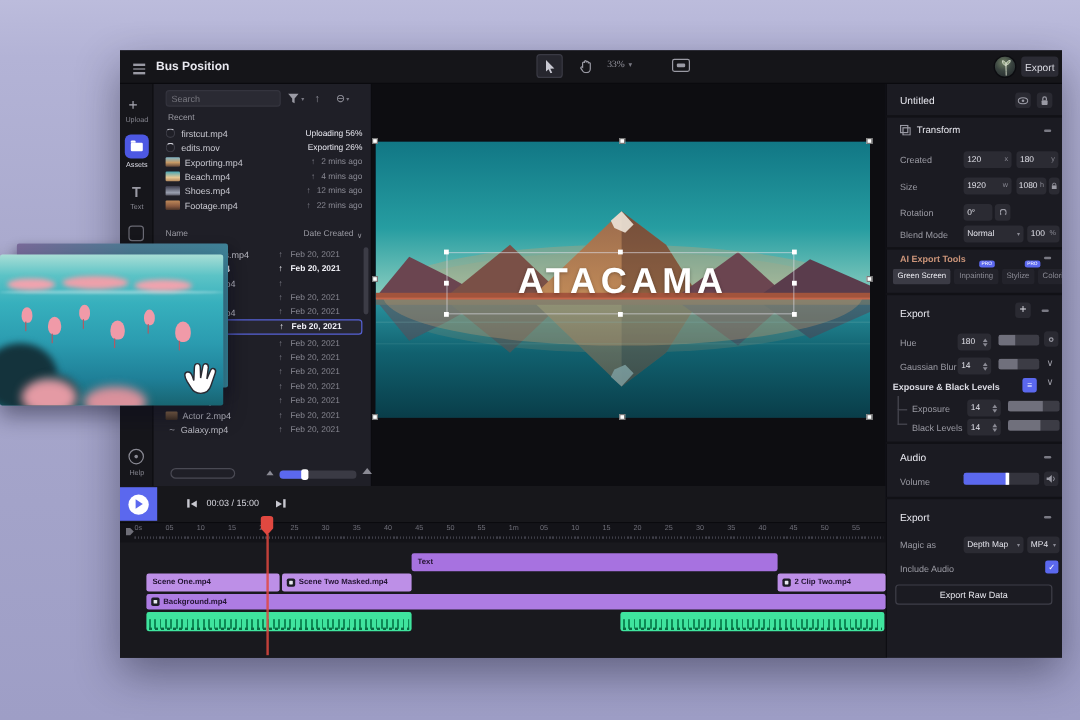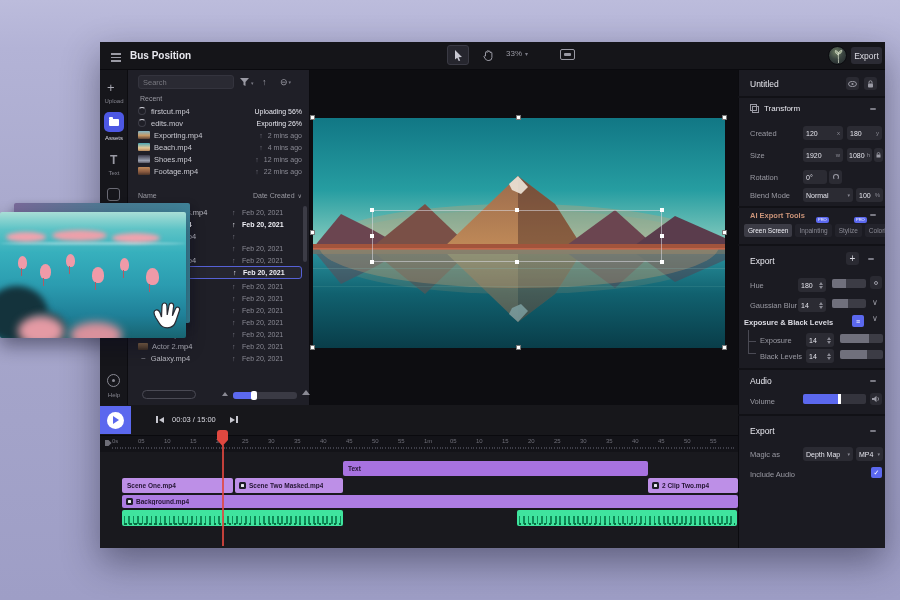--- a/index.html
+++ b/index.html
@@ -8,21 +8,21 @@
          background:linear-gradient(180deg,#bcbcdc 0%,#b3b3d6 8%,#a8a8cc 40%,#9e9ec6 100%);}
   .abs{position:absolute;}
   .win{left:100px;top:42px;width:785px;height:506px;background:#17171d;
        box-shadow:0 14px 34px rgba(20,20,40,.45);}
   
   .topbar{left:100px;top:42px;width:785px;height:28px;background:#151519;border-bottom:1px solid #0a0a0e;}
   .title{color:#e8e8ef;font-size:10px;font-weight:bold;}
   .burger span{display:block;width:10px;height:1.5px;background:#9a9aa4;margin:2px 0;}
   .toolbtn{width:22px;height:20px;border-radius:3px;display:flex;align-items:center;justify-content:center;}
   .toolbtn.active{background:#26262e;border:1px solid #3a3a44;}
-  .zoomtxt{color:#9a9aa4;font-size:8px;}
+  .zoomtxt{color:#9a9aa4;font-size:8px;font-family:Liberation Serif, serif;}
   .exportbtn{background:#2b2b34;color:#dcdce4;font-size:8.5px;border-radius:3px;
              display:flex;align-items:center;justify-content:center;}
   .avatar{width:19px;height:19px;border-radius:50%;
           background:radial-gradient(circle at 42% 30%,#6d7d62 0%,#3a4440 45%,#1d2226 100%);
           border:1px solid #0c0c10;overflow:hidden;}
   
   .rail{left:100px;top:70px;width:28px;height:335px;background:#16161b;border-right:1px solid #0c0c10;}
   .raillab{color:#85858f;font-size:6px;text-align:center;width:28px;}
   .assetsbtn{width:20px;height:20px;border-radius:5px;background:#4d58e3;display:flex;align-items:center;justify-content:center;}
   .folderglyph{width:10px;height:7px;background:#fff;border-radius:1px;position:relative;}
@@ -339,20 +339,21 @@
         </g>
       </defs>
       <rect x="0" y="0" width="412" height="131" fill="url(#sky)"></rect>
       <rect x="0" y="131" width="412" height="99" fill="url(#water)"></rect>
       <use href="#peaks" transform="matrix(1,0,0,-1,0,262)" opacity=".48"></use>
       <use href="#peaks"></use>
       <rect x="0" y="130" width="412" height="1.6" fill="#c4654a"></rect>
       <rect x="0" y="150" width="412" height="1" fill="#7fb9b4" opacity=".25"></rect>
       <rect x="0" y="168" width="412" height="1" fill="#7fb9b4" opacity=".15"></rect>
     </svg>
+    <div class="abs atacama" style="left:0;top:100px;width:412px;text-align:center;">ATACAMA</div>
   </div>
 
   <div class="abs selrect" style="left:372px;top:210px;width:290px;height:52px;"></div>
   <div class="abs h2" style="left:370px;top:208px;"></div>
   <div class="abs h2" style="left:515px;top:208px;"></div>
   <div class="abs h2" style="left:660px;top:208px;"></div>
   <div class="abs h2" style="left:370px;top:234px;"></div>
   <div class="abs h2" style="left:660px;top:234px;"></div>
   <div class="abs h2" style="left:370px;top:260px;"></div>
   <div class="abs h2" style="left:515px;top:260px;"></div>
@@ -532,20 +533,23 @@
   <div class="abs vbox" style="left:803px;top:447px;width:50px;">
     <span>Depth Map</span>
     <span class="unit" style="font-size:5px;">▾</span>
   </div>
   <div class="abs vbox" style="left:856px;top:447px;width:27px;">
     <span>MP4</span>
     <span class="unit" style="font-size:5px;">▾</span>
   </div>
   <div class="abs inslab" style="left:750px;top:470px;">Include Audio</div>
   <div class="abs chk" style="left:871px;top:467px;">✓</div>
+  <div class="abs bigbtn" style="left:746px;top:487px;width:131px;height:17px;">
+    <span>Export Raw Data</span>
+  </div>
 
   <div class="abs tl"></div>
   <div class="abs" style="left:100px;top:435px;width:638px;height:1px;background:#0a0a0e;"></div>
   <div class="abs playbtn">
       <div class="circ">
         <div class="tri"></div>
       </div>
     </div>
   <div class="abs skip" style="left:156px;top:416px;">
       <span class="bar"></span>

